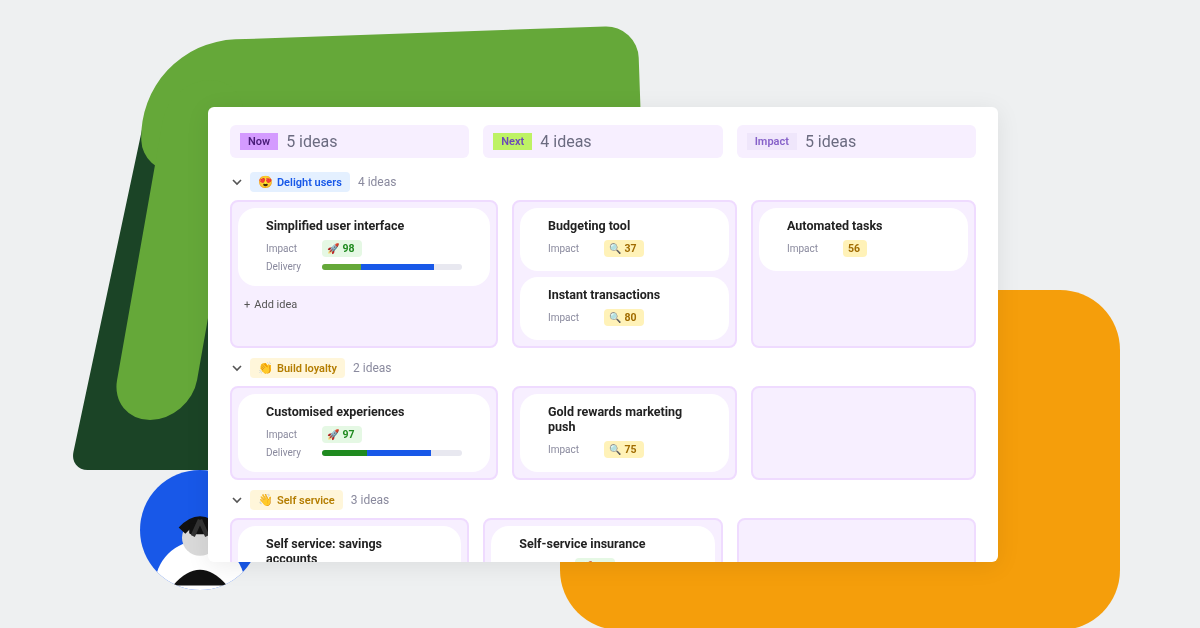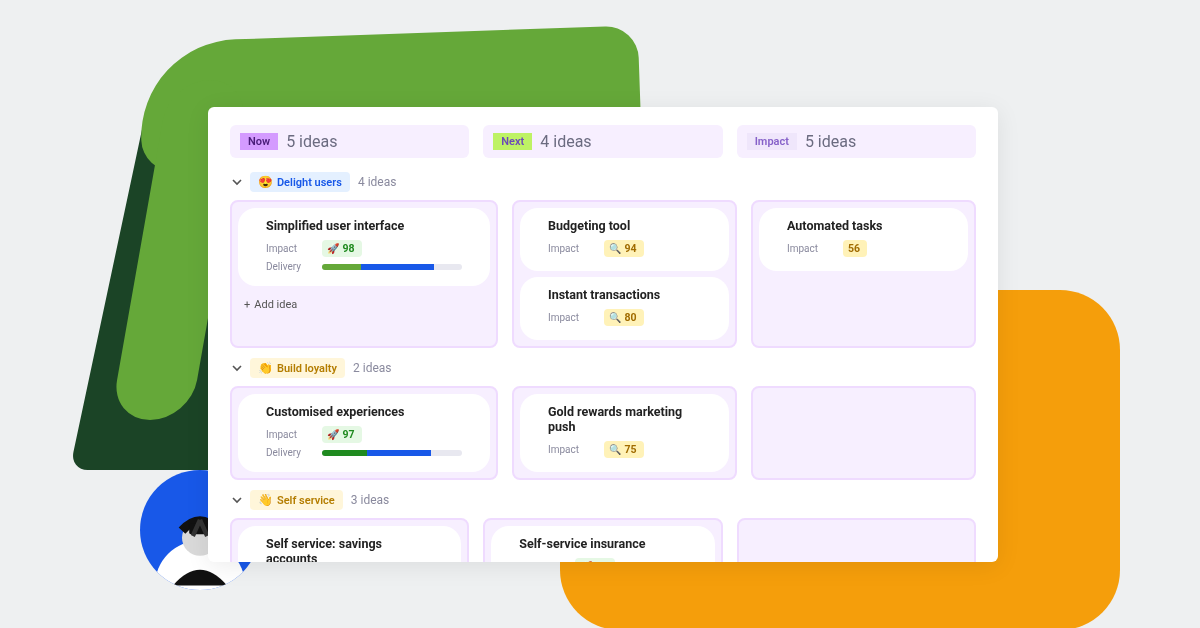--- a/index.html
+++ b/index.html
@@ -126,21 +126,21 @@
             <span>Add idea</span>
           </div>
         </div>
         <div class="cell">
           <div class="card">
             <div class="title">Budgeting tool</div>
             <div class="metric-row">
         <span class="metric-label">Impact</span>
         <span class="score-pill pill-search">
           <span class="pill-icon">🔍</span>
-          <span>94</span>
+          <span>37</span>
         </span>
             </div>
           </div>
           <div class="card">
             <div class="title">Instant transactions</div>
             <div class="metric-row">
         <span class="metric-label">Impact</span>
         <span class="score-pill pill-search">
           <span class="pill-icon">🔍</span>
           <span>80</span>

